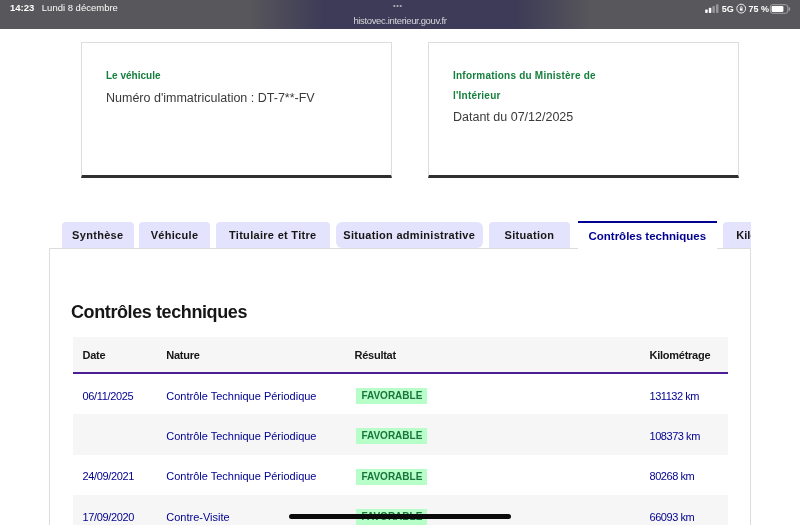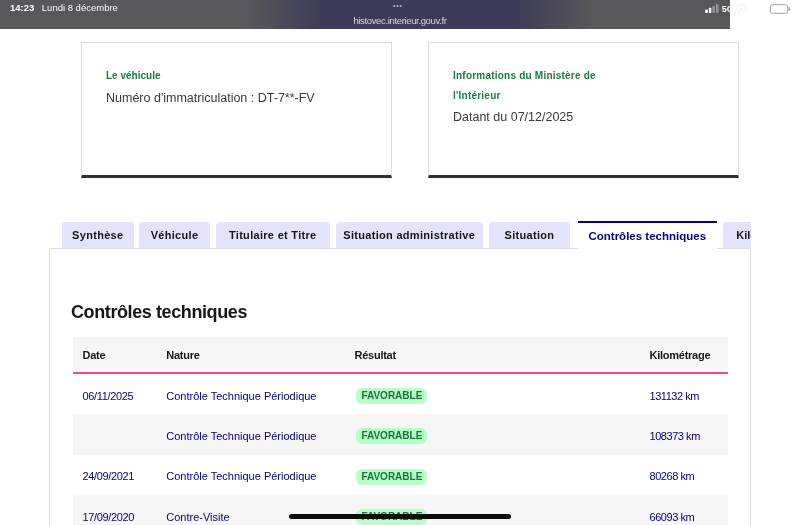--- a/index.html
+++ b/index.html
@@ -1,68 +1,68 @@
 <!DOCTYPE html>
 <html lang="fr"><head>
 <meta charset="utf-8">
 <style>
   html,body{margin:0;padding:0;}
   body{width:800px;height:525px;overflow:hidden;font-family:"Liberation Sans",sans-serif;background:#fff;position:relative;}
   .abs{position:absolute;}
 
   
-  #statusbar{left:0;top:0;width:730px;height:29px;background:#58575b;color:#fff;}
+  #statusbar{left:0;top:0;width:800px;height:29px;background:#58575b;color:#fff;}
   #tabglow{left:248px;top:0;width:344px;height:29px;
     background:linear-gradient(90deg, rgba(61,59,87,0) 0%, #3d3b57 22%, #3d3b57 78%, rgba(61,59,87,0) 100%);}
   #sb-left{left:10px;top:3.2px;font-size:9.5px;line-height:10px;}
   #sb-left b{font-weight:700;}
   #sb-left .d{margin-left:7.5px;color:#fdfdfd;}
   #sb-url{left:300px;top:14.5px;width:200px;text-align:center;color:#d8d7dd;font-size:9.5px;letter-spacing:-0.35px;}
 
   
   .card{top:42px;height:136px;background:#fff;border:1px solid #dddddd;border-bottom:3px solid #2f2f2f;box-sizing:border-box;}
   #card1{left:81px;width:311px;}
   #card2{left:428px;width:311px;}
   .card h3{margin:23px 24px 3px;font-size:10px;line-height:19.5px;color:#15803d;font-weight:700;}
   .card p{margin:0 24px;font-size:12.5px;line-height:19px;color:#3a3a3a;}
 
   
   .tab{top:222px;height:26px;background:#e3e3fd;border-radius:4px 4px 0 0;
        font-size:11px;font-weight:700;color:#161616;text-align:center;line-height:27px;letter-spacing:0.3px;}
   #tab1{left:62px;width:71.5px;}
   #tab2{left:139px;width:71px;}
   #tab3{left:215.5px;width:114.5px;}
-  #tab4{left:336px;width:146.5px;}
+  #tab4{left:336px;width:146.5px;border-radius:6px;}
   #tab5{left:489px;width:81px;}
   #tabsel{left:577.5px;width:139.5px;top:221px;height:29.5px;background:#fff;color:#000091;
        border-top:2px solid #000091;box-sizing:border-box;line-height:26px;z-index:5;border-radius:0;font-size:11.5px;letter-spacing:0;}
   #tabclip{left:723px;top:222px;width:27.5px;height:26px;overflow:hidden;}
   #tab7{position:absolute;left:0;top:0;width:90px;height:26px;background:#e3e3fd;border-radius:4px 4px 0 0;
        font-size:11px;font-weight:700;color:#161616;text-align:center;line-height:27px;}
 
   
   #panel{left:49px;top:248px;width:702px;height:277px;border:1px solid #ddd;border-bottom:none;box-sizing:border-box;}
 
   
   #heading{left:71px;top:302px;font-size:18px;font-weight:700;color:#161616;letter-spacing:-0.4px;}
 
   
   #table{left:73px;top:337px;width:654.5px;}
   .trow{position:absolute;left:0;width:654.5px;}
-  #thead{top:0;height:35px;background:#f6f6f6;border-bottom:2px solid #ec4899;}
+  #thead{top:0;height:35px;background:#f6f6f6;border-bottom:2px solid #4c1d95;}
   .th{position:absolute;top:0;height:35px;line-height:37.5px;font-size:11px;font-weight:700;color:#161616;letter-spacing:-0.25px;}
   .r{height:40.4px;}
   .r.alt{background:#f6f6f6;}
   #r1{top:37px;} #r2{top:77.4px;} #r3{top:117.8px;} #r4{top:158.2px;height:50px;}
   .td{position:absolute;top:1.5px;height:40.4px;line-height:40.4px;font-size:11px;color:#000091;white-space:nowrap;}
   .c1{left:9.5px;} .c2{left:93.25px;} .c3{left:283.4px;} .c4{left:576.5px;}
   .td.c1{letter-spacing:-0.35px;} .td.c4{letter-spacing:-0.45px;}
   .th.c3{left:281.5px;}
   .badge{display:inline-block;background:#b8fec9;color:#18753c;font-size:10px;font-weight:700;
-         height:16px;line-height:16.5px;padding:0 5px;border-radius:6px;vertical-align:middle;position:relative;top:-0.8px;}
+         height:16px;line-height:16.5px;padding:0 5px;border-radius:0;vertical-align:middle;position:relative;top:-0.8px;}
 
   
   #homebar{left:289px;top:514px;width:222px;height:5px;background:#0b0b0b;border-radius:3px;z-index:20;}
 </style>
 </head>
 <body>
 
 <div class="abs" id="statusbar">
   <div class="abs" id="tabglow"></div>
   <div class="abs" id="sb-left"><b>14:23</b><span class="d">Lundi 8 décembre</span></div>

